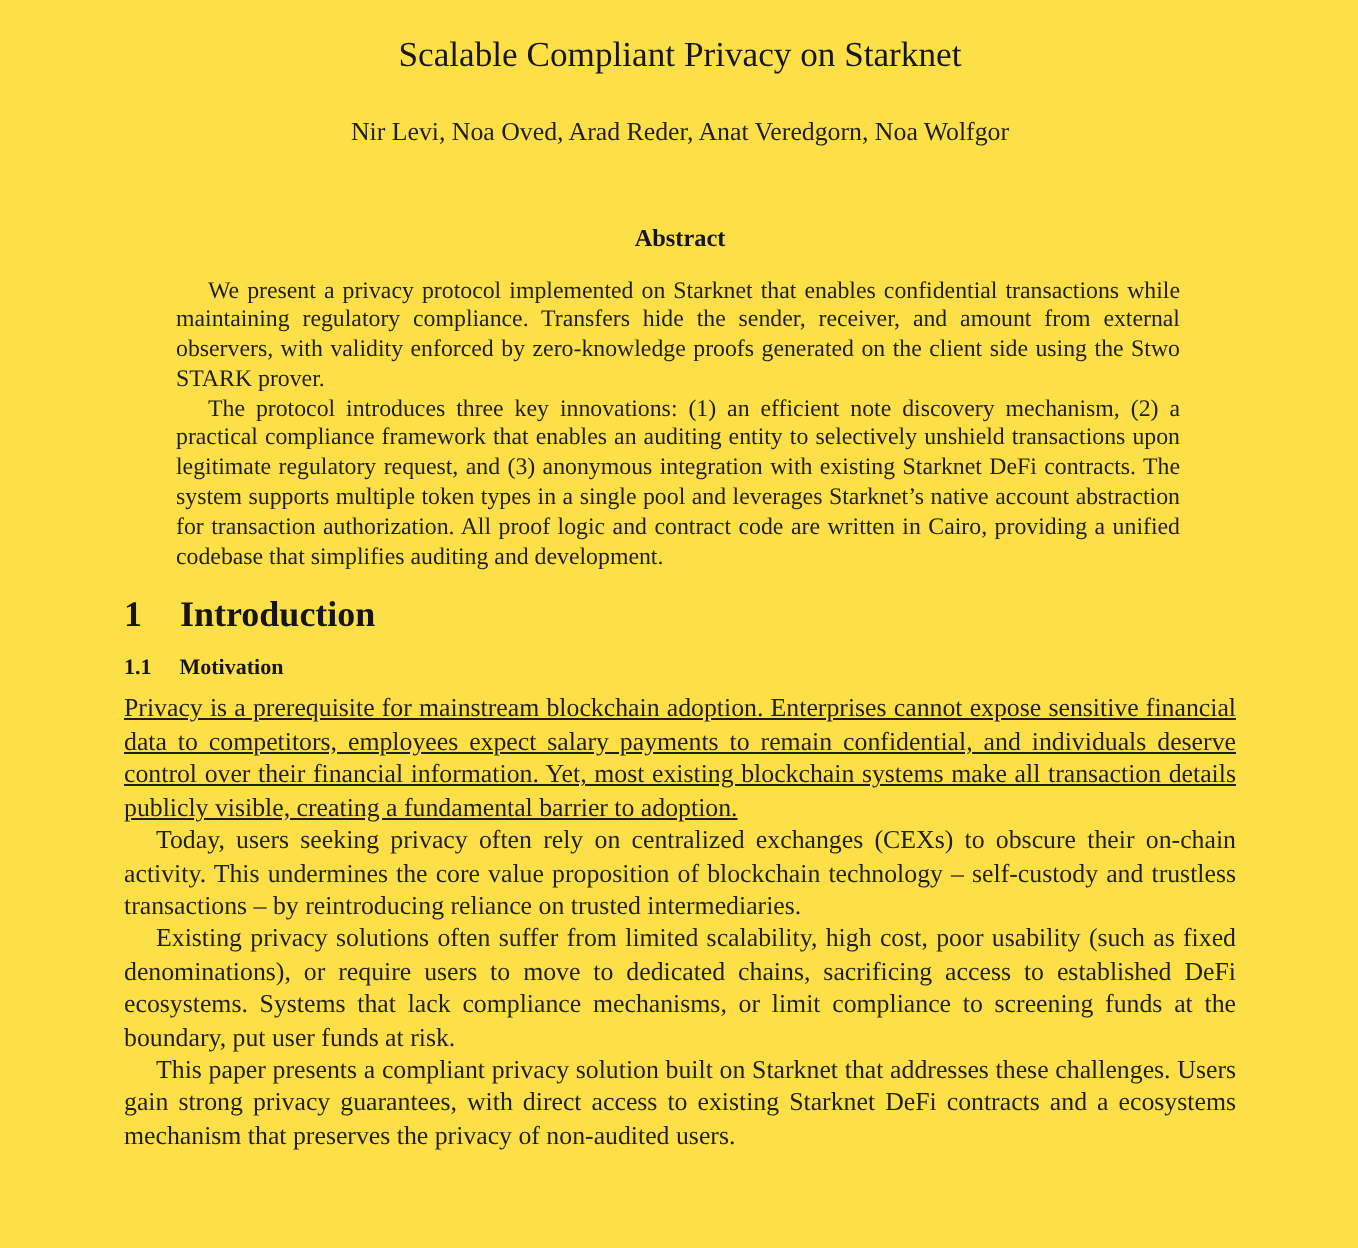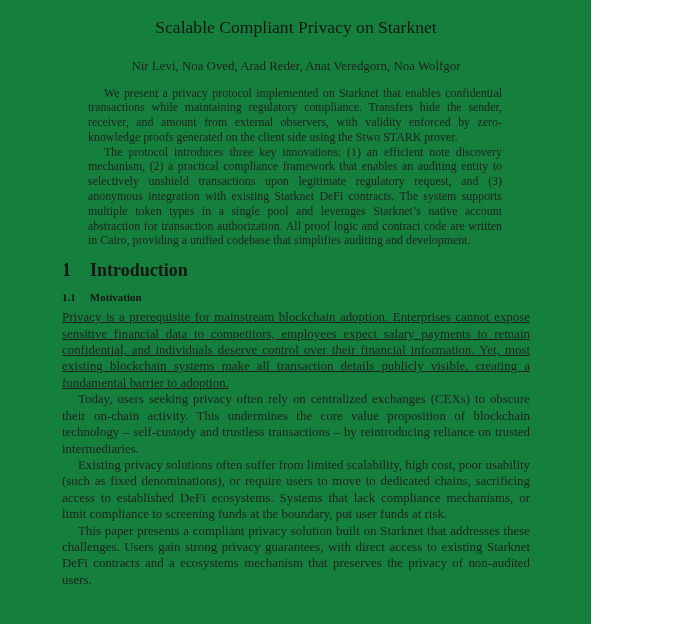--- a/index.html
+++ b/index.html
@@ -9,24 +9,24 @@
   }
   body {
     width: 679px;
     height: 624px;
     overflow: hidden;
     font-family: "Liberation Serif", "DejaVu Serif", serif;
     color: #1f1f1f;
   }
   .page {
     box-sizing: border-box;
-    width: 591px;
+    width: 679px;
     height: 624px;
     padding: 0 61px 0 62px;
-    background: #15803d;
+    background: #fde047;
   }
   .title {
     margin: 0;
     padding-top: 16px;
     font-size: 17.6px;
     line-height: 23px;
     font-weight: 400;
     text-align: center;
     color: #161616;
   }
@@ -100,20 +100,21 @@
 <div class="page">
 
   <h1 class="title">Scalable Compliant Privacy on Starknet</h1>
 
   <div class="authors">
     <div class="auth-line">Nir Levi, Noa Oved, Arad Reder, Anat Veredgorn, Noa Wolfgor</div>
   </div>
 
 
   <div class="abstract">
+    <div class="abstract-head">Abstract</div>
     <div class="abstract-body">
       <p>We present a privacy protocol implemented on Starknet that enables confidential transactions while maintaining regulatory compliance. Transfers hide the sender, receiver, and amount from external observers, with validity enforced by zero-knowledge proofs generated on the client side using the Stwo STARK prover.</p>
       <p>The protocol introduces three key innovations: (1) an efficient note discovery mechanism, (2) a practical compliance framework that enables an auditing entity to selectively unshield transactions upon legitimate regulatory request, and (3) anonymous integration with existing Starknet DeFi contracts. The system supports multiple token types in a single pool and leverages Starknet’s native account abstraction for transaction authorization. All proof logic and contract code are written in Cairo, providing a unified codebase that simplifies auditing and development.</p>
     </div>
   </div>
 
   <h2 class="section-head"><span class="secnum">1</span><span>Introduction</span></h2>
 
   <h3 class="subsection-head"><span class="secnum">1.1</span><span>Motivation</span></h3>
 

